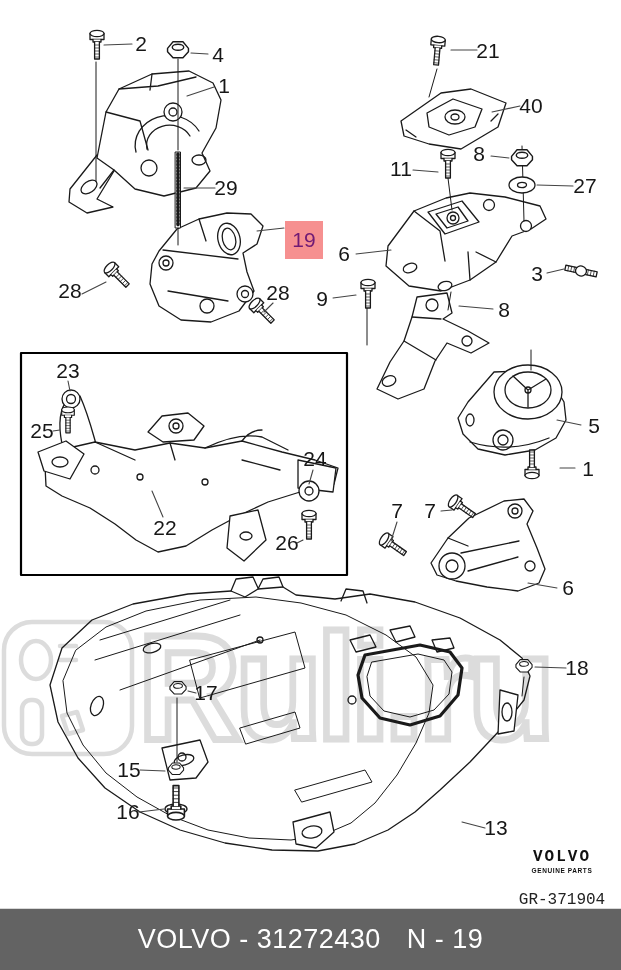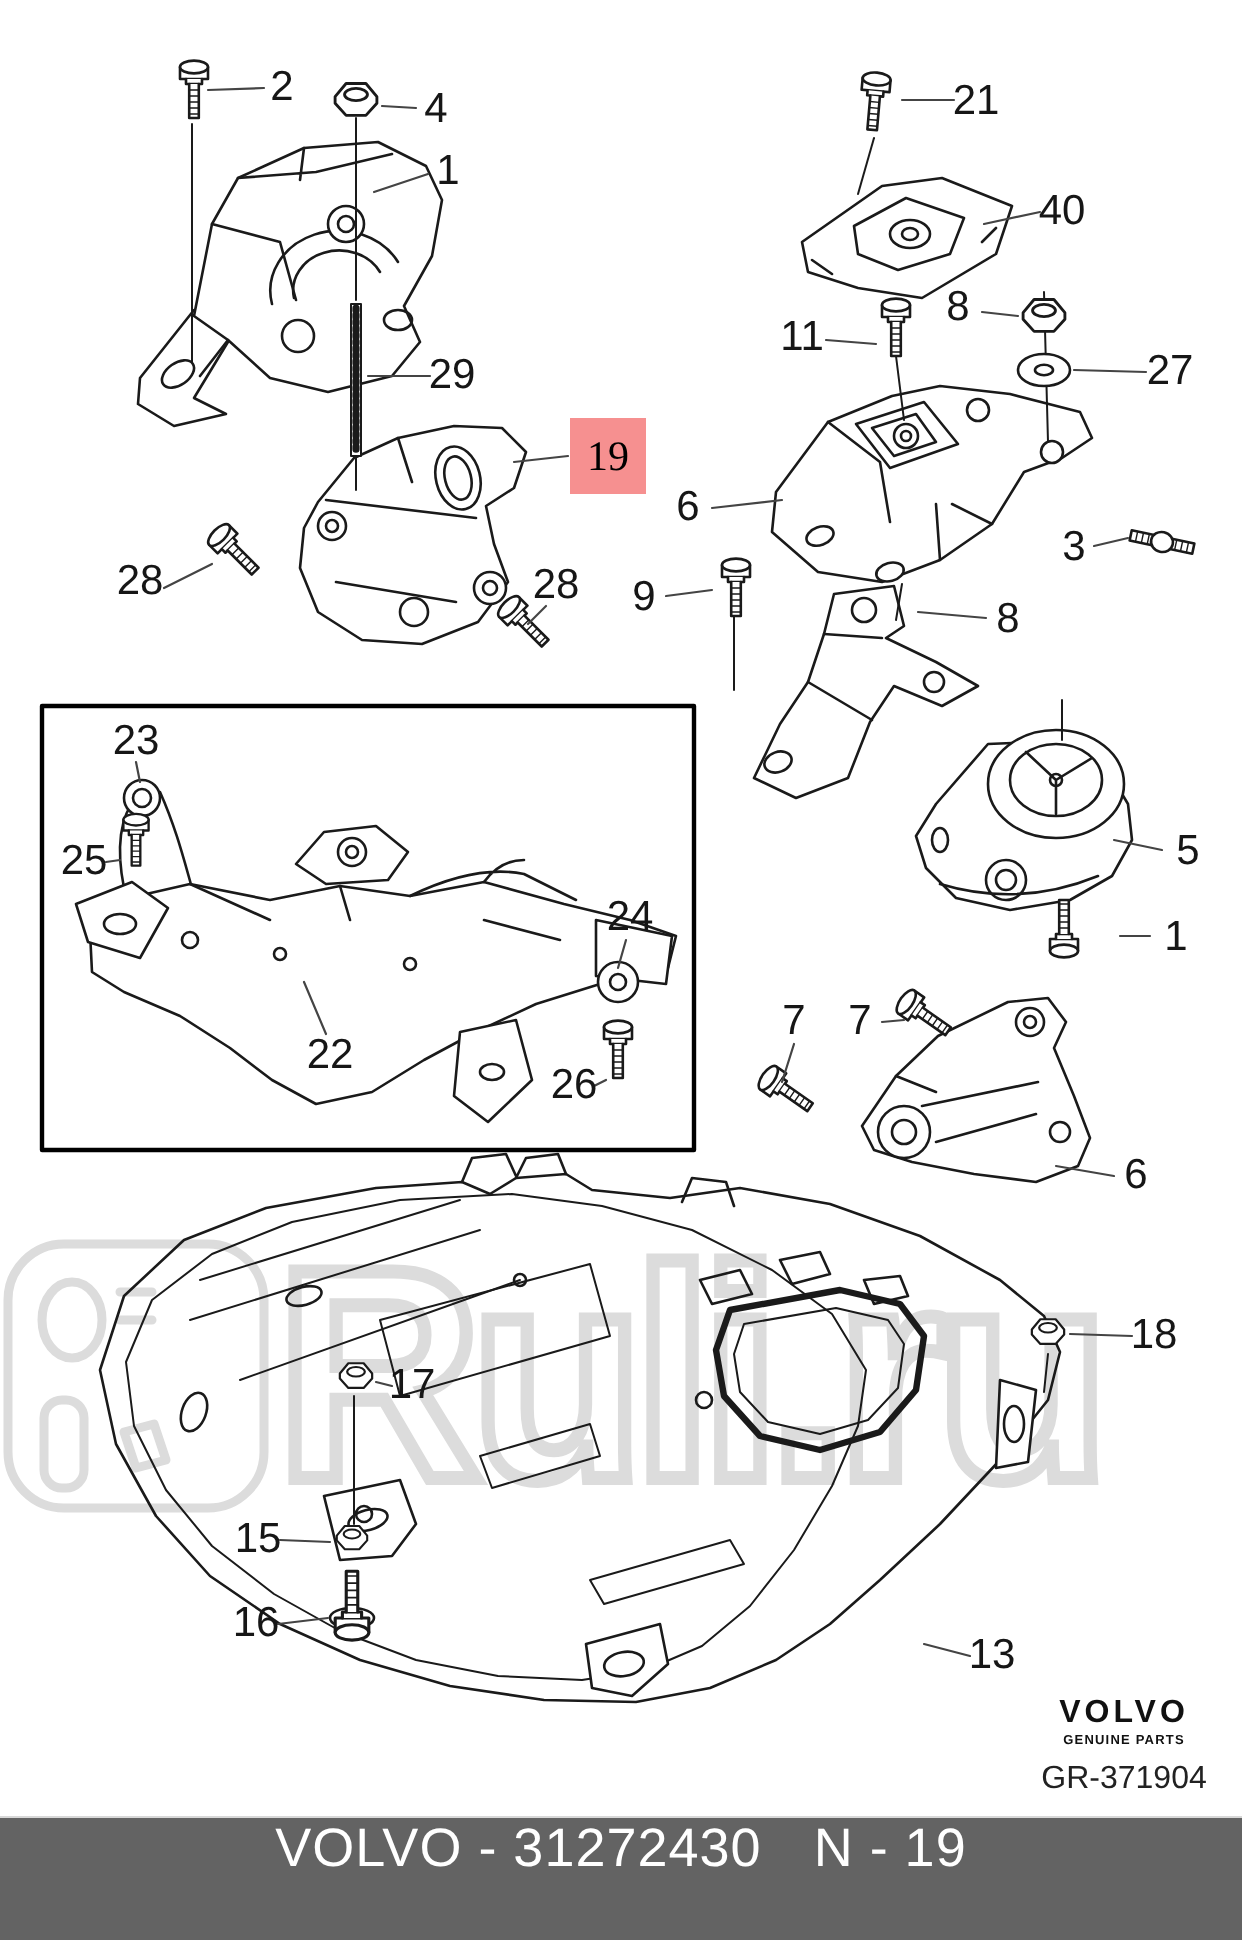--- a/index.html
+++ b/index.html
@@ -9,32 +9,32 @@
   .wm-text{position:absolute;left:138px;top:612px;z-index:1;
            font:bold 150px/150px "Liberation Sans",sans-serif;letter-spacing:-6px;
            color:#ffffff;-webkit-text-stroke:7px #dcdcdc;
            transform:scaleX(.95);transform-origin:0 0;white-space:nowrap;user-select:none;}
   
   #draw{position:absolute;left:0;top:0;z-index:2;}
   
   .co{position:absolute;z-index:3;transform:translate(-50%,-50%);
       font-size:21px;color:#161616;white-space:nowrap;}
   
-  .hl{position:absolute;left:285px;top:209px;width:38px;height:38px;z-index:3;
-      background:#f69090;color:#000000;display:flex;align-items:center;justify-content:center;
-      font-size:21px;font-family:Liberation Serif, serif;}
+  .hl{position:absolute;left:285px;top:221px;width:38px;height:38px;z-index:3;
+      background:#f69090;color:#701a75;display:flex;align-items:center;justify-content:center;
+      font-size:21px;}
   
   .brand{position:absolute;left:512px;top:848px;width:100px;text-align:center;z-index:3;color:#111;}
-  .brand-logo{font-family:Liberation Sans, sans-serif;font-weight:bold;font-size:16px;letter-spacing:2px;}
+  .brand-logo{font-family:Liberation Mono, monospace;font-weight:bold;font-size:16px;letter-spacing:2px;}
   .brand-tag{font-size:6.5px;font-weight:bold;letter-spacing:.6px;margin-top:1px;}
-  .brand-code{font-size:16px;margin-top:7px;color:#222;}
+  .brand-code{font-size:16px;margin-top:17px;color:#222;font-family:Liberation Mono, monospace;}
   
   .footer{position:absolute;left:0;top:908px;width:621px;height:62px;background:#636363;
           border-top:1px solid #d8d8d8;box-sizing:border-box;z-index:4;
-          display:flex;align-items:flex-start;justify-content:center;gap:26px;
+          display:flex;align-items:center;justify-content:center;gap:26px;
           color:#ffffff;font-size:27px;letter-spacing:.5px;}
 </style>
 </head>
 <body>
 
 <div id="page">
 
   <div class="wm-text">Ruli.ru</div>
 
   <svg id="draw" width="621" height="908" viewBox="0 0 621 908" stroke="#1a1a1a" fill="none" stroke-width="1.3" stroke-linejoin="round" stroke-linecap="round">

